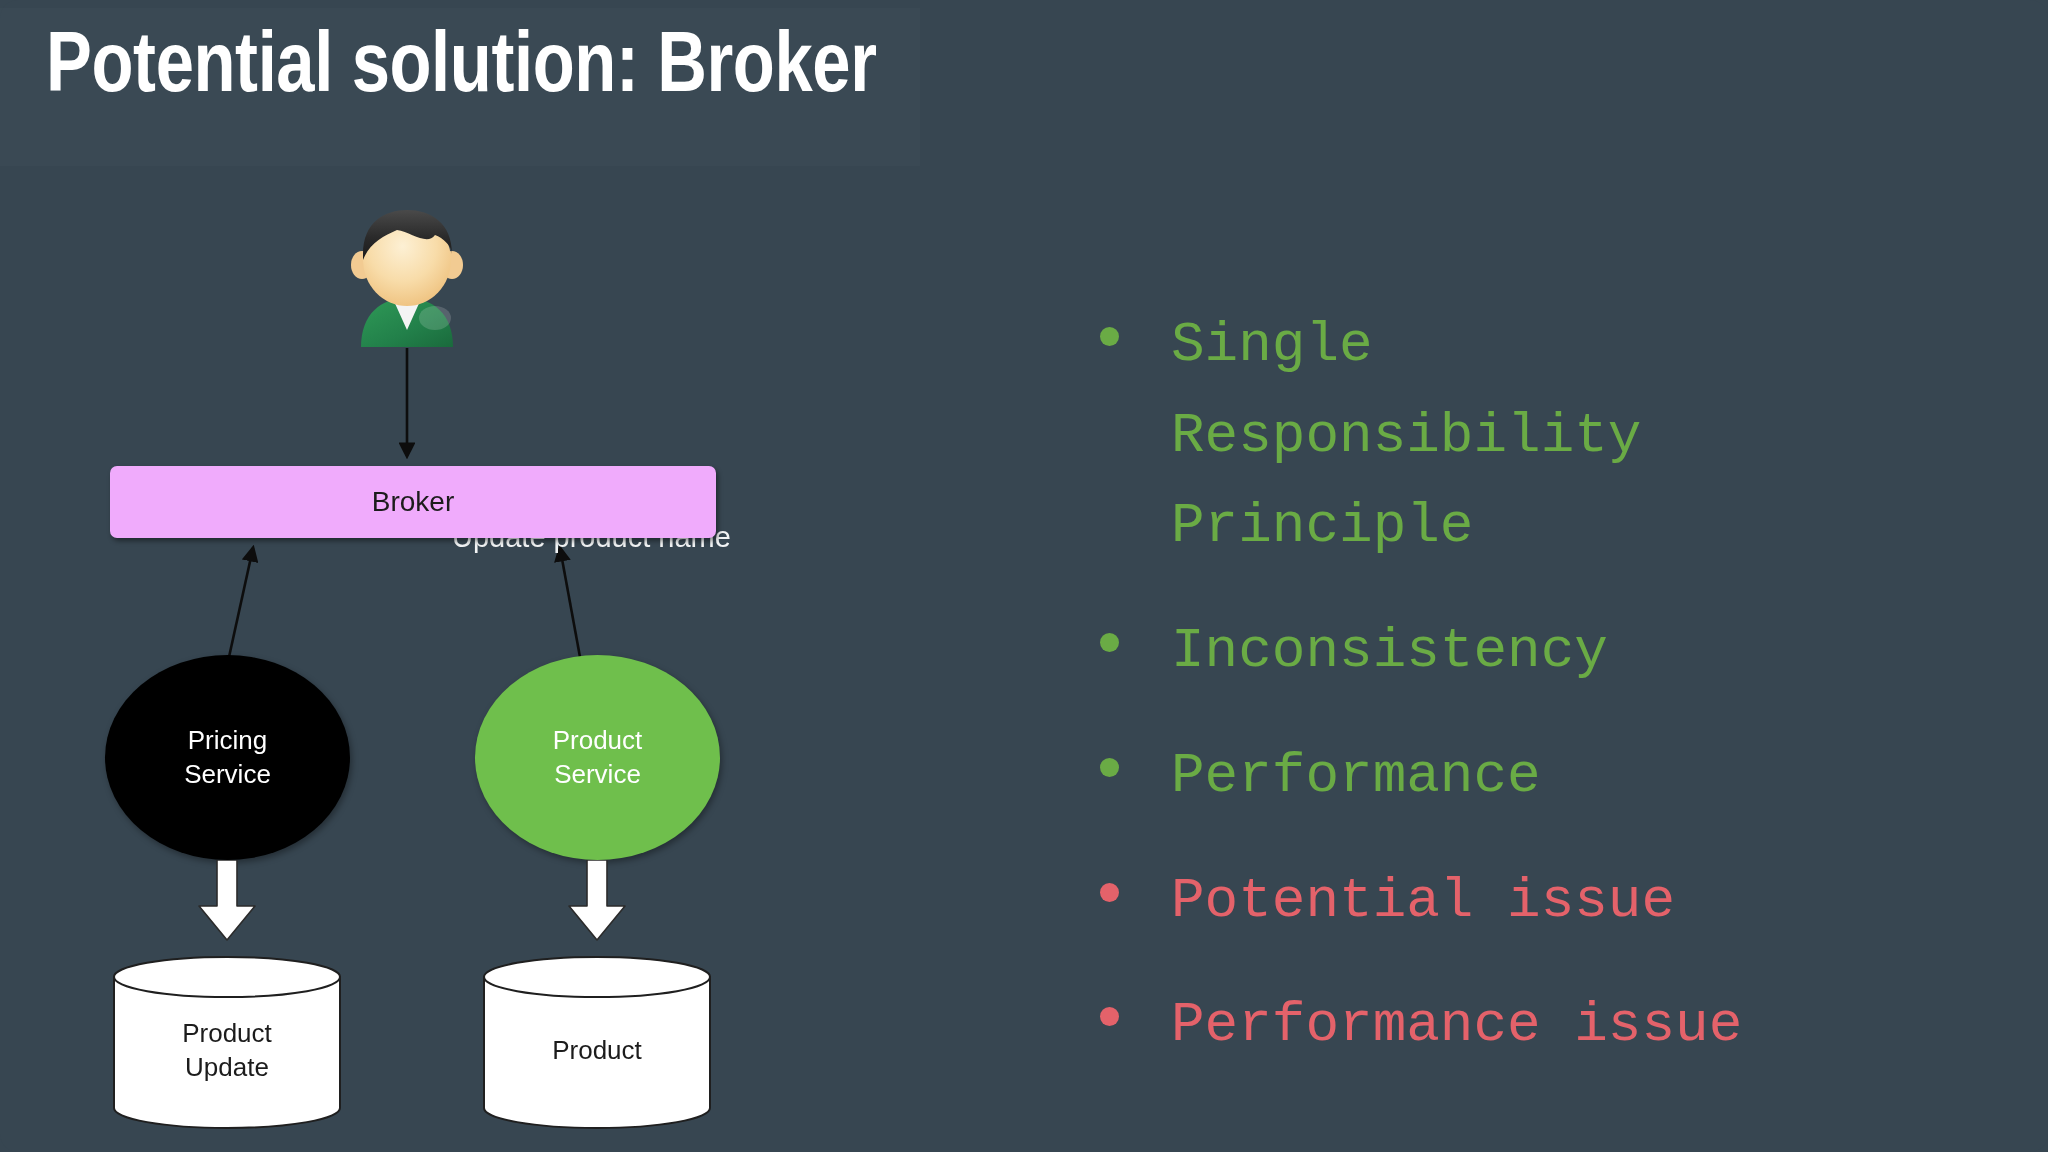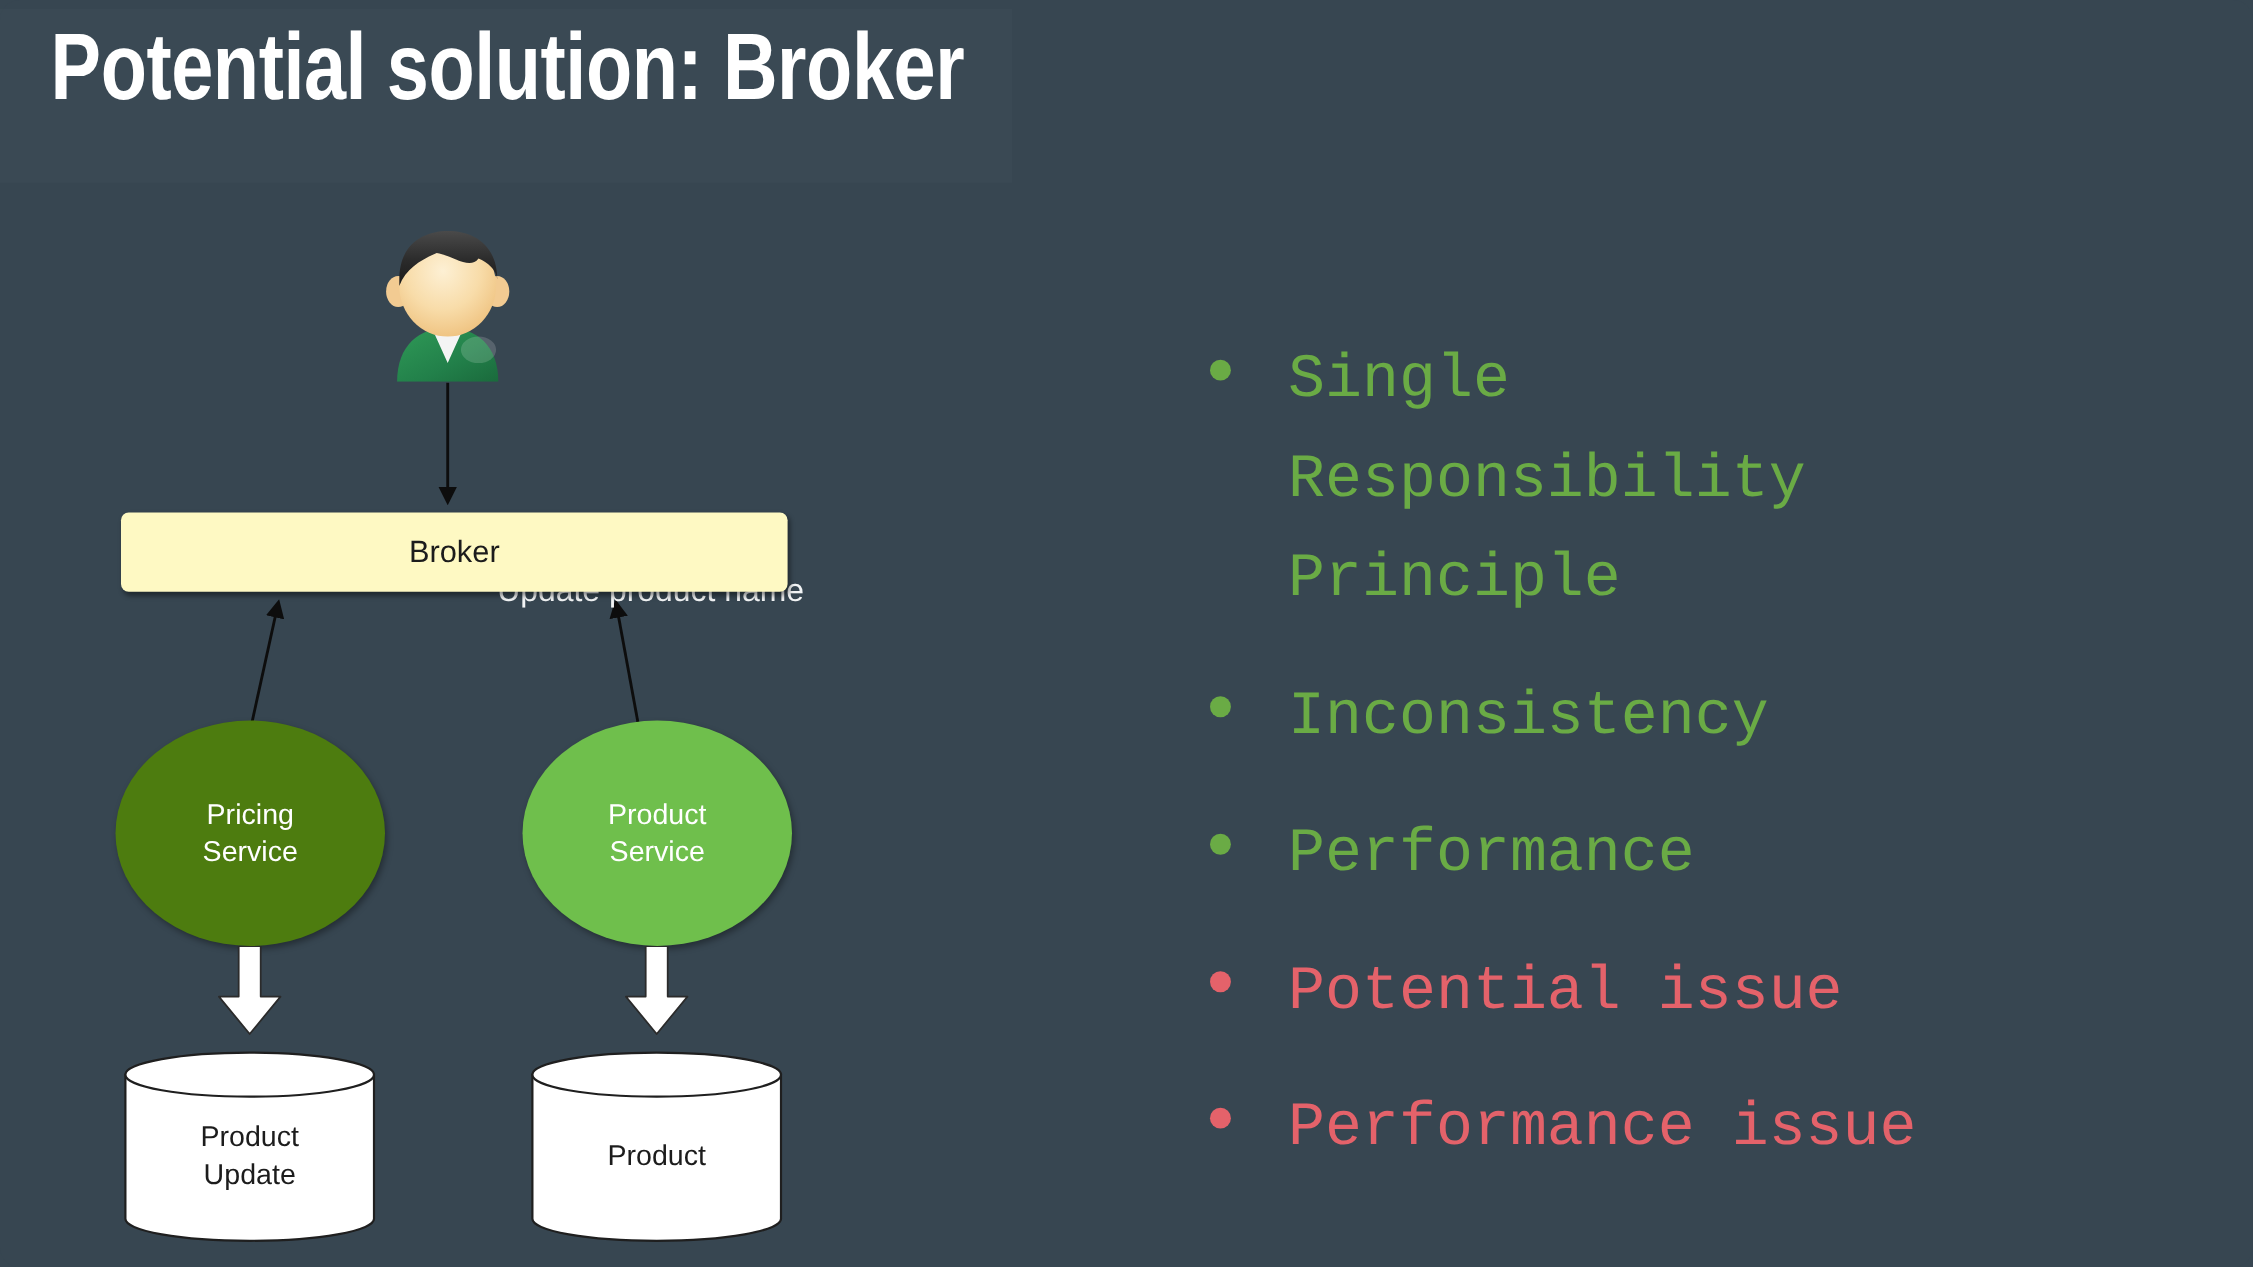--- a/index.html
+++ b/index.html
@@ -260,25 +260,25 @@
 
       <line x1="407" y1="188" x2="407" y2="296" stroke="#0d0d0d" stroke-width="2.6" marker-end="url(#arrowHead)"></line>
 
       <line x1="229" y1="497" x2="253" y2="388" stroke="#0d0d0d" stroke-width="2.6" marker-end="url(#arrowHead)"></line>
 
       <line x1="580" y1="497" x2="560" y2="388" stroke="#0d0d0d" stroke-width="2.6" marker-end="url(#arrowHead)"></line>
     </svg>
 
     <div class="edge-label">Update product name</div>
 
-    <div class="broker-box" style="background: #fef9c3;">
+    <div class="broker-box" style="background: #f0abfc;">
       <span class="label" style="color: rgb(28, 28, 28);">Broker</span>
     </div>
 
-    <div class="service-circle pricing" style="background: #4d7c0f;">
+    <div class="service-circle pricing" style="background: #000000;">
       <span>Pricing</span>
       <span>Service</span>
     </div>
 
     <div class="service-circle product" style="background: rgb(111, 191, 76);">
       <span>Product</span>
       <span>Service</span>
     </div>
 
     <div class="block-arrow left">

